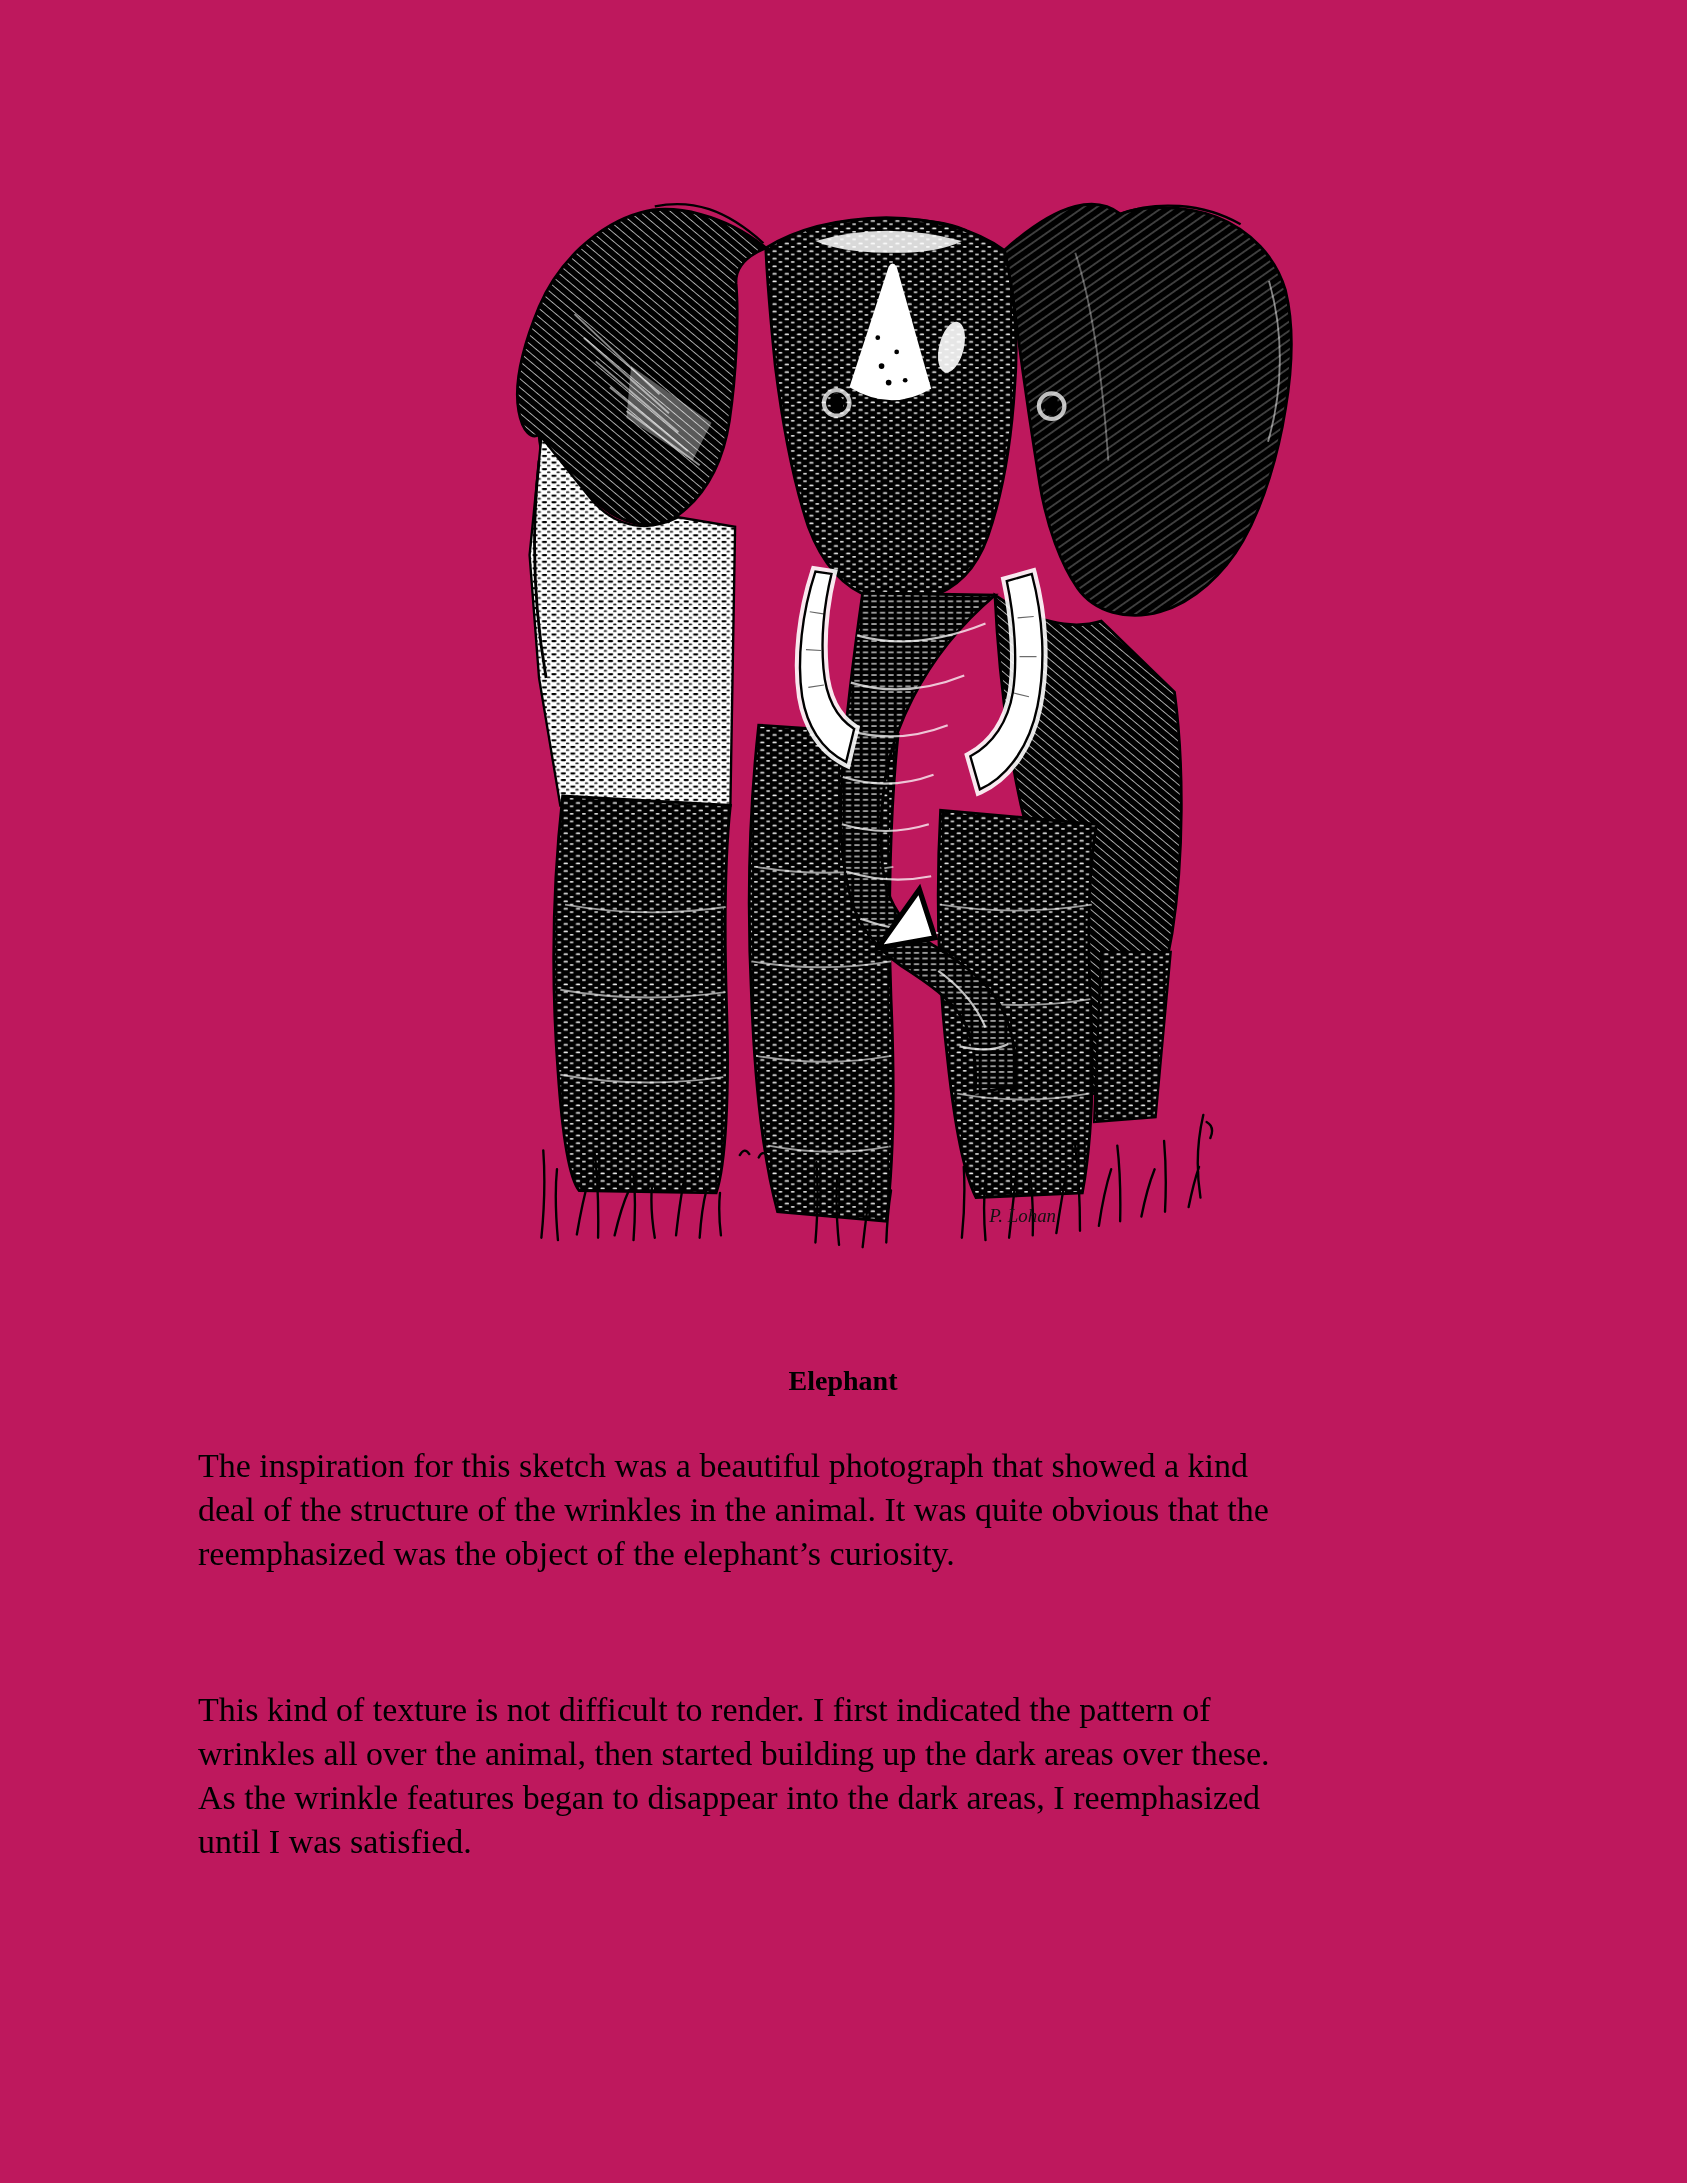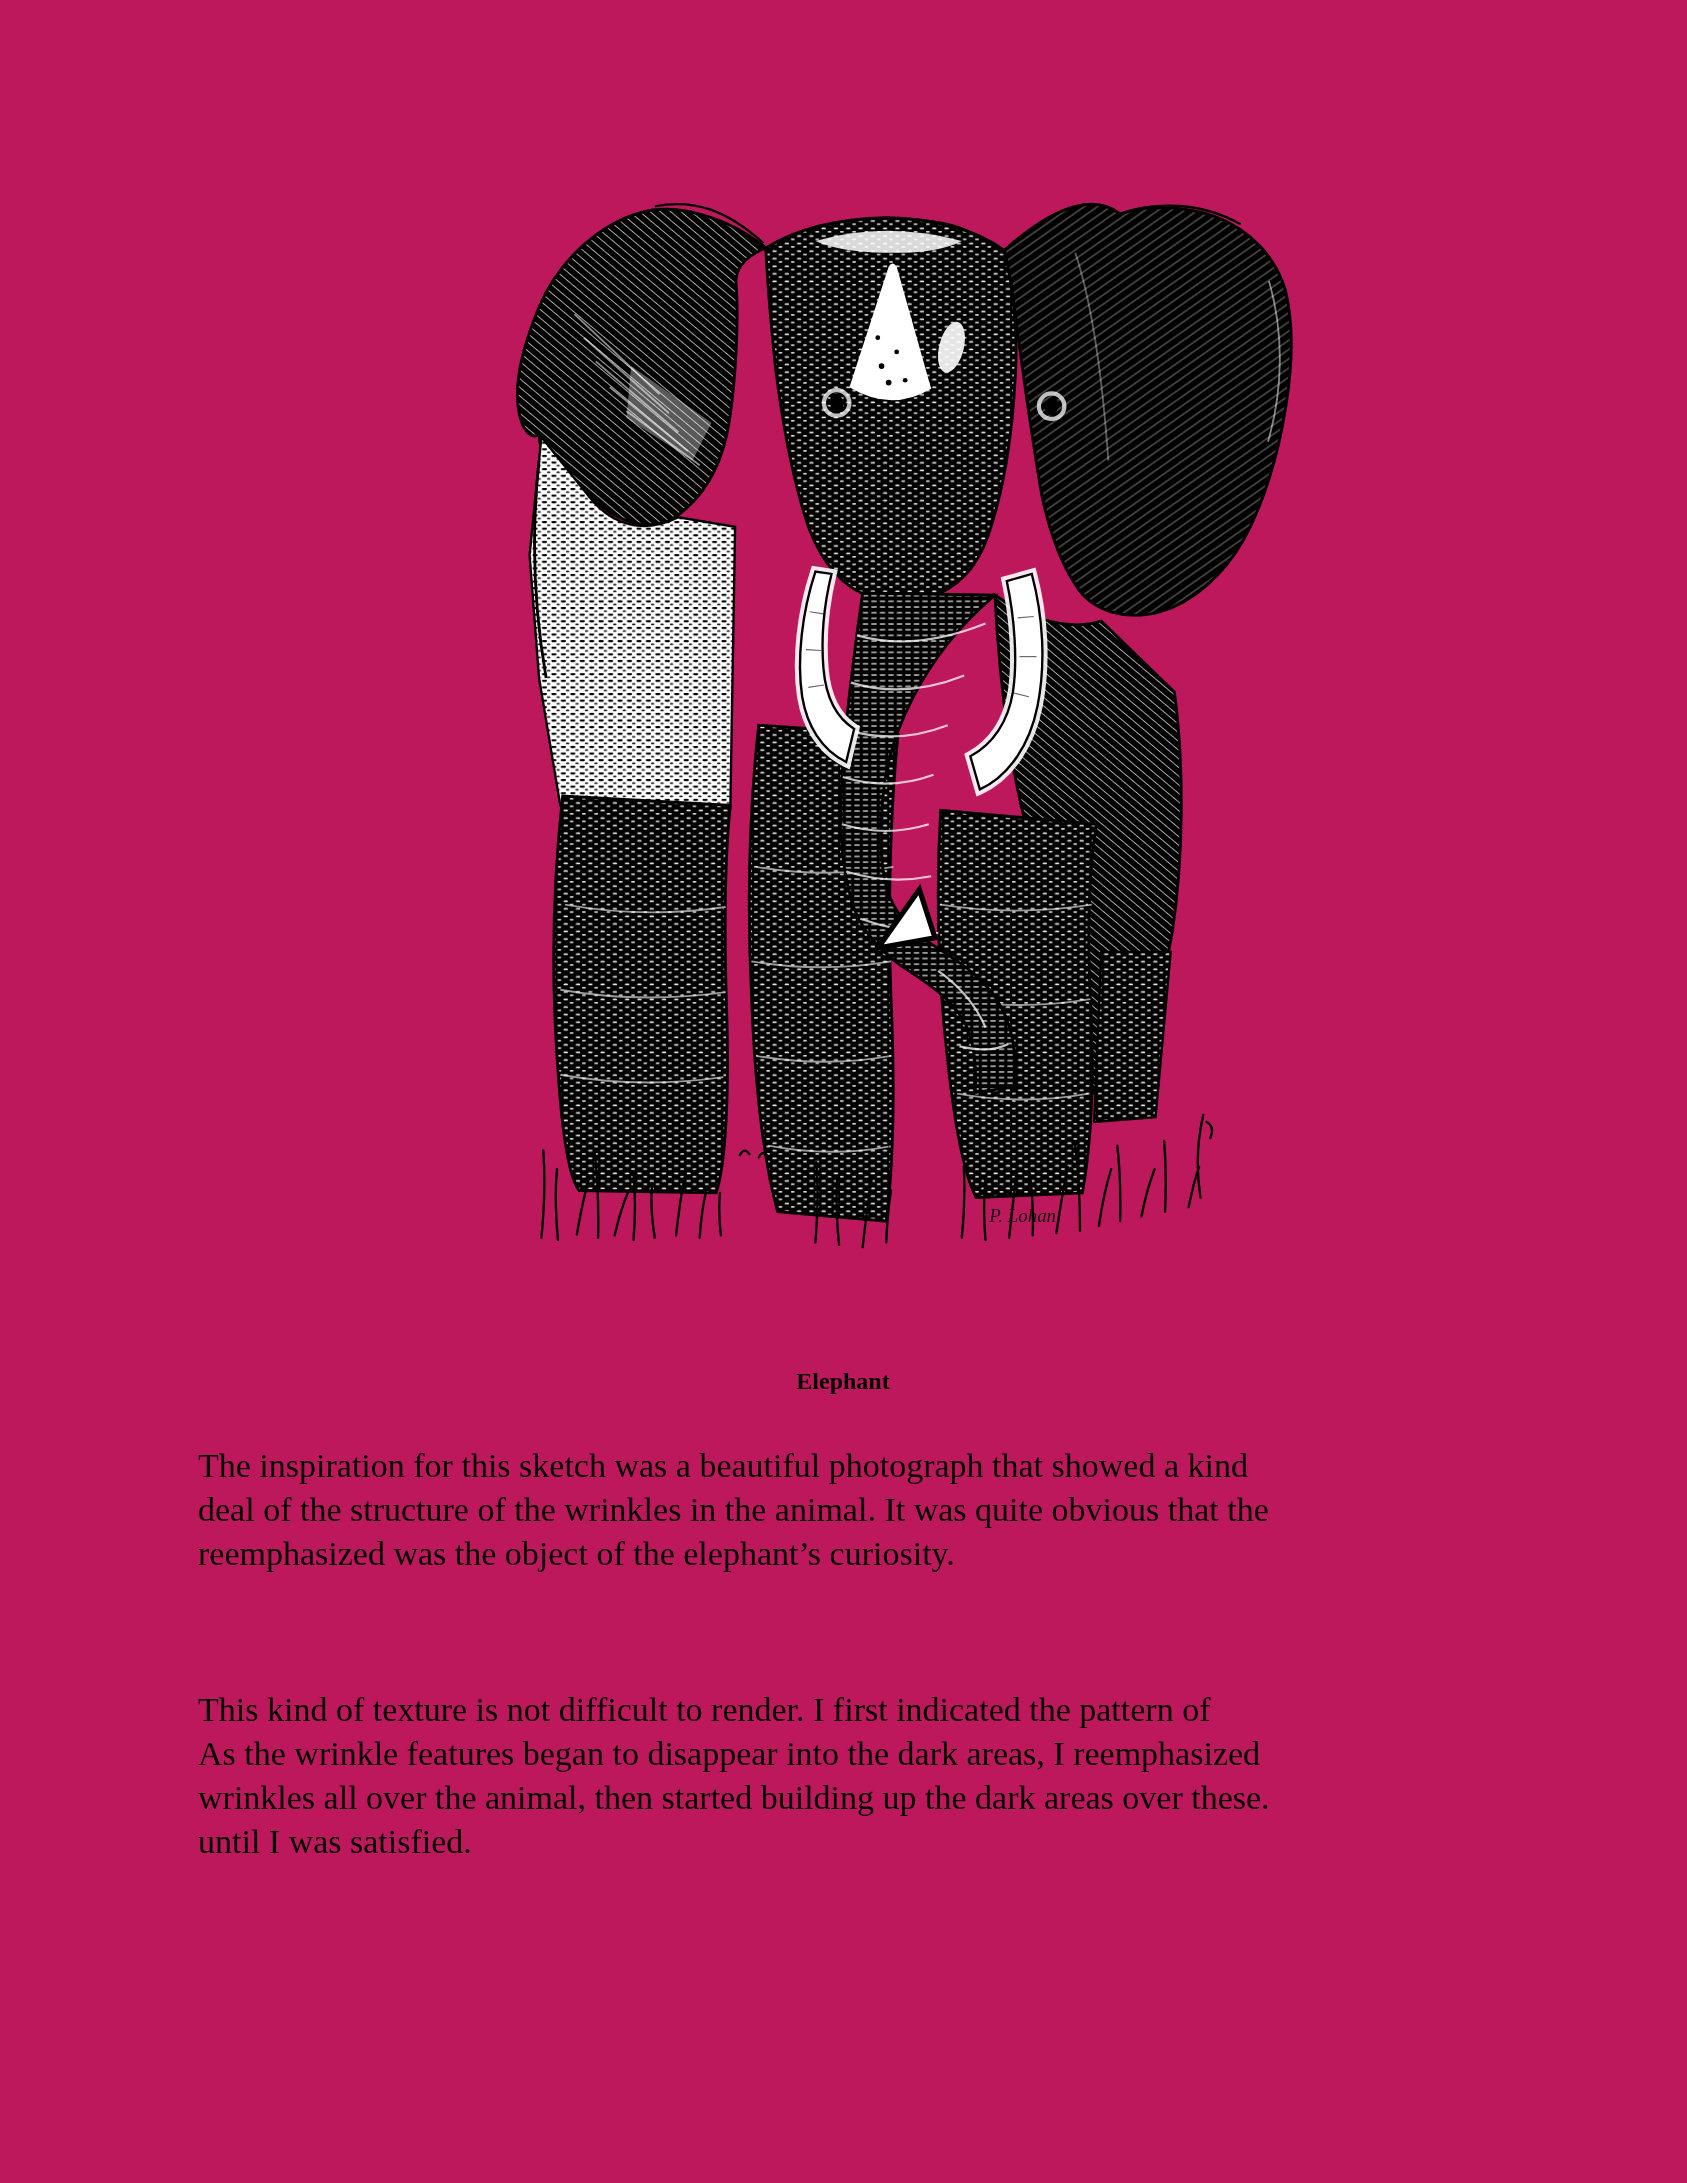--- a/index.html
+++ b/index.html
@@ -1,21 +1,21 @@
 <!DOCTYPE html>
 <html style="font-size:7.6px"><head>
 <meta charset="utf-8">
 <style>
   html,body{margin:0;padding:0;background:#ffffff;}
   body{width:1687px;height:2183px;font-family:"Liberation Serif","DejaVu Serif",serif;color:#000;}
   .page{position:relative;width:1687px;height:2183px;background:#be185d;overflow:hidden;}
   .sketch{position:absolute;left:513px;top:196px;width:782px;height:1063px;margin:0;}
   .sketch svg{display:block;width:100%;height:100%;}
   .doc-heading{position:absolute;left:198px;top:1359px;width:1290px;margin:0;
-    font-size:24px;line-height:44px;font-weight:700;text-align:center;}
+    font-size:28px;line-height:44px;font-weight:700;text-align:center;}
   .body-text{position:absolute;left:198px;width:1304px;margin:0;
     font-size:34px;line-height:44px;font-weight:400;}
   .body-text .line{display:block;white-space:nowrap;}
   .para-1{top:1444px;}
   .para-2{top:1688px;}
   .signature-text{font-family:"Liberation Serif","DejaVu Serif",serif;font-style:italic;}
 </style>
 </head>
 <body>
 
@@ -191,19 +191,19 @@
   <h1 class="doc-heading">Elephant</h1>
 
   <p class="body-text para-1">
     <span class="line">The inspiration for this sketch was a beautiful photograph that showed a kind</span>
     <span class="line">deal of the structure of the wrinkles in the animal. It was quite obvious that the</span>
     <span class="line">reemphasized was the object of the elephant’s curiosity.</span>
   </p>
 
   <p class="body-text para-2">
     <span class="line">This kind of texture is not difficult to render. I first indicated the pattern of</span>
+    <span class="line">wrinkles all over the animal, then started building up the dark areas over these.</span>
     <span class="line">As the wrinkle features began to disappear into the dark areas, I reemphasized</span>
-    <span class="line">wrinkles all over the animal, then started building up the dark areas over these.</span>
     <span class="line">until I was satisfied.</span>
   </p>
 
 </div>
 
 
 </body></html>

